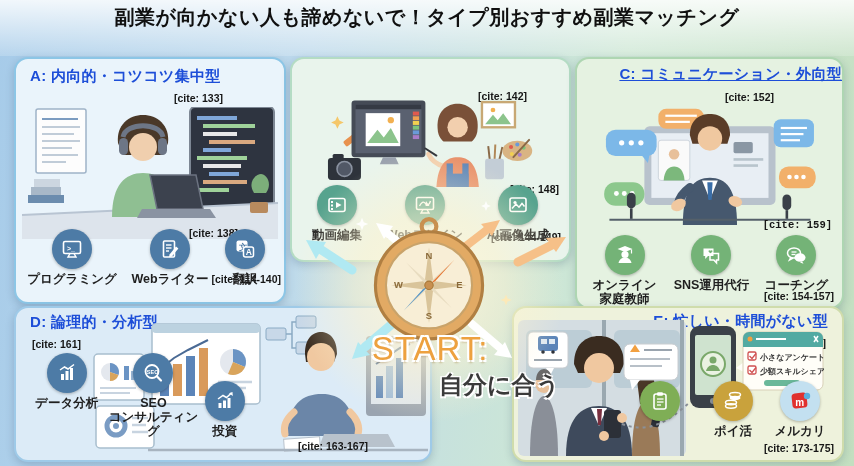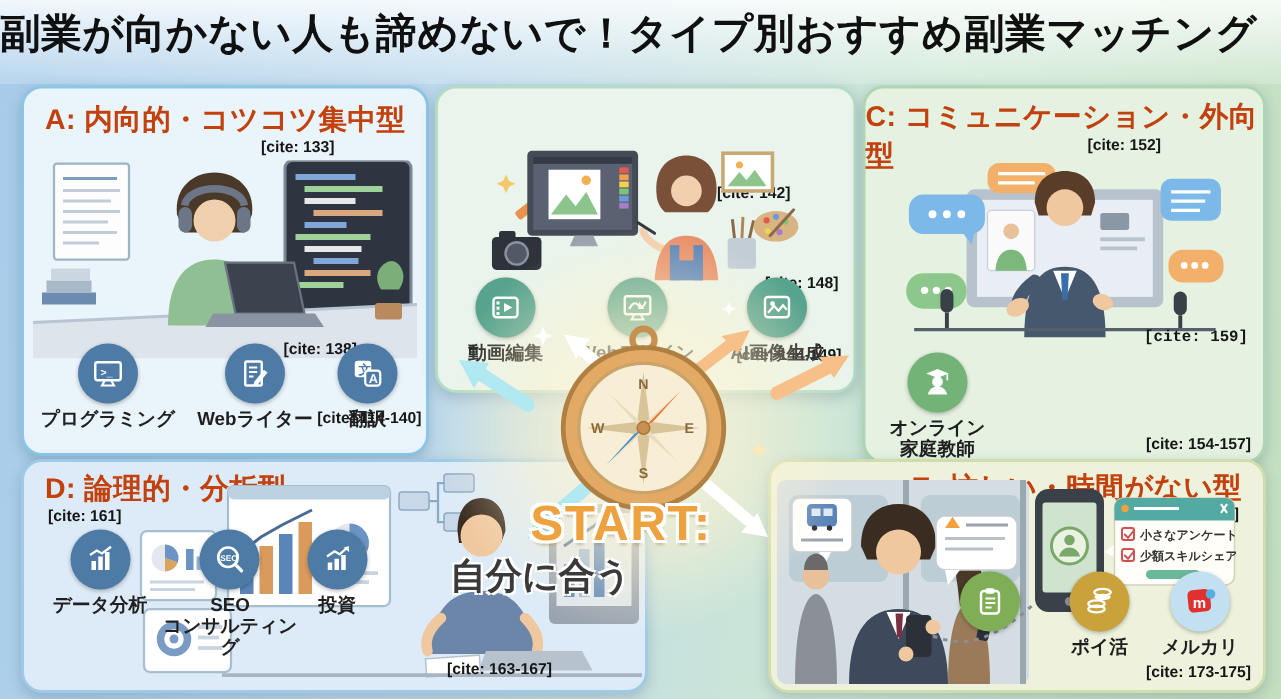--- a/index.html
+++ b/index.html
@@ -3,44 +3,44 @@
 <meta charset="utf-8">
 <style>
   html,body{margin:0;padding:0;}
   .stage{
     position:relative;width:854px;height:466px;overflow:hidden;
     font-family:"Liberation Sans","DejaVu Sans",sans-serif;
     background:linear-gradient(100deg,#a6cbe9 0%,#bdd9ec 34%,#cde7d4 68%,#c3dfc0 100%);
   }
   .header-strip{position:absolute;left:0;top:0;right:0;height:56px;
     background:linear-gradient(180deg,rgba(255,255,255,.85),rgba(255,255,255,.18));}
-  .main-title{position:absolute;left:0;top:4px;width:100%;text-align:left;
-    font-size:27px;font-weight:900;color:#101010;letter-spacing:.5px;}
+  .main-title{position:absolute;left:0;top:4px;width:100%;text-align:center;
+    font-size:20px;font-weight:900;color:#101010;letter-spacing:.5px;}
   .cite{position:absolute;font-size:10.5px;font-weight:700;color:#161616;white-space:nowrap;}
   .panel{position:absolute;border-radius:14px;border:2px solid;z-index:1;
     box-shadow:0 3px 9px rgba(30,60,90,.22);}
   .panel-a{left:14px;top:57px;width:268px;height:243px;background:#eaf4fb;border-color:#8cc6e6;}
   .panel-b{left:290px;top:57px;width:277px;height:201px;background:#e9f4ec;border-color:#b4dcc4;}
   .panel-c{left:575px;top:57px;width:265px;height:248px;background:#e5f2e1;border-color:#aed6b2;}
   .panel-d{left:14px;top:306px;width:414px;height:152px;background:#dcebf7;border-color:#9ecae8;}
   .panel-e{left:512px;top:306px;width:328px;height:152px;background:#eef2dc;border-color:#cfdcab;}
-  .panel-title{position:absolute;font-size:19px;font-weight:900;color:#c2410c;letter-spacing:.3px;}
+  .panel-title{position:absolute;font-size:15px;font-weight:900;color:#1d4ed8;letter-spacing:.3px;}
   .illus{position:absolute;}
   .jobs{position:absolute;display:flex;z-index:2;}
   .job{display:flex;flex-direction:column;align-items:center;}
   .job-icon{width:40px;height:40px;border-radius:50%;display:flex;align-items:center;
     justify-content:center;box-shadow:0 1px 3px rgba(0,0,0,.28);}
   .job-label{margin-top:3px;font-size:12.5px;font-weight:800;color:#1f1f1f;text-align:center;
     white-space:pre-line;line-height:1.12;}
   .decor{position:absolute;left:0;top:0;z-index:3;pointer-events:none;}
   .compass-wrap{position:absolute;left:366px;top:216px;width:126px;height:126px;z-index:4;}
-  .start-label{position:absolute;left:294px;top:330px;width:240px;text-align:center;z-index:5;
-    font-size:33px;font-weight:700;color:#eda13f;letter-spacing:1px;
+  .start-label{position:absolute;left:310px;top:330px;width:240px;text-align:center;z-index:5;
+    font-size:33px;font-weight:400;color:#eda13f;letter-spacing:1px;
     text-shadow:-2px -2px 0 #fff,2px -2px 0 #fff,-2px 2px 0 #fff,2px 2px 0 #fff,0 3px 2px rgba(150,100,30,.35);}
-  .center-sub{position:absolute;left:300px;width:260px;text-align:left;z-index:5;
+  .center-sub{position:absolute;left:300px;width:260px;text-align:right;z-index:5;
     font-size:24px;font-weight:900;color:#3a3a3a;line-height:1.1;
     text-shadow:-1.5px -1.5px 0 #fff,1.5px -1.5px 0 #fff,-1.5px 1.5px 0 #fff,1.5px 1.5px 0 #fff;}
   .sub1{top:372px;} .sub2{top:400px;}
   svg text{font-family:"Liberation Sans","DejaVu Sans",sans-serif;}
 </style>
 </head>
 <body>
 
 <div class="stage">
 
@@ -136,21 +136,21 @@
             <text x="12.8" y="18.3" font-size="8.5" font-weight="bold" fill="#fff">A</text>
           </svg>
         </div>
         <div class="job-label">翻訳</div>
       </div>
     </div>
     <div class="cite" style="right:3px;bottom:17px;">[cite: 114-140]</div>
   </div>
 
   <div class="panel panel-b">
-    <div class="cite" style="right:42px;top:31px;margin-top:33px;">[cite: 142]</div>
+    <div class="cite" style="right:42px;top:31px;">[cite: 142]</div>
 
     <svg class="illus" style="left:6px;top:40px;" width="265" height="88" viewBox="0 0 265 112">
       <path d="M14 22l2.5 5.5 5.5 2.5-5.5 2.5-2.5 5.5-2.5-5.5-5.5-2.5 5.5-2.5z" fill="#f5c76a"></path>
       <g transform="rotate(-38 36 48)">
         <rect x="20" y="44" width="32" height="8" rx="2" fill="#e8924e"></rect>
         <polygon points="52,44 61,48 52,52" fill="#f2d3ae"></polygon>
       </g>
       <g>
         <rect x="32" y="2" width="94" height="72" rx="4" fill="#454b56"></rect>
         <rect x="37" y="7" width="84" height="62" fill="#5a6170"></rect>
@@ -237,21 +237,21 @@
             <path d="M6 15.5l4-4.5 3 3.2 3-3.7 2.5 3" fill="none" stroke="#fff" stroke-width="1.5"></path>
           </svg>
         </div>
         <div class="job-label">AI画像生成</div>
       </div>
     </div>
     <div class="cite" style="right:8px;top:172px;">[cite: 144-149]</div>
   </div>
 
   <div class="panel panel-c">
-    <div class="panel-title" style="left:0;top:6px;width:100%;text-align:left;">C: コミュニケーション・外向型</div>
+    <div class="panel-title" style="left:0;top:6px;width:100%;text-align:right;text-decoration:underline;">C: コミュニケーション・外向型</div>
     <div class="cite" style="right:68px;top:32px;">[cite: 152]</div>
 
     <svg class="illus" style="left:10px;top:48px;" width="245" height="118" viewBox="0 0 245 135">
       <g>
         <rect x="48" y="22" width="150" height="90" rx="6" fill="#b8c2cc"></rect>
         <rect x="56" y="30" width="134" height="74" fill="#e8eef4"></rect>
         <rect x="64" y="38" width="36" height="46" rx="3" fill="#fafafa" stroke="#c8d0d8"></rect>
         <circle cx="82" cy="54" r="6" fill="#e8c09a"></circle>
         <path d="M70 84c1-12 6-16 12-16s11 4 12 16z" fill="#7cb87c"></path>
         <rect x="150" y="40" width="22" height="13" rx="2" fill="#8a97a4"></rect>
@@ -314,20 +314,43 @@
         <div class="job-icon" style="background:#74b377;">
           <svg width="24" height="24" viewBox="0 0 24 24">
             <circle cx="12" cy="11.5" r="3.6" fill="#fff"></circle>
             <path d="M5.5 20c1-3.8 3.6-5.4 6.5-5.4s5.5 1.6 6.5 5.4z" fill="#fff"></path>
             <polygon points="12,3 19.5,6 12,9 4.5,6" fill="#fff"></polygon>
             <line x1="18.5" y1="6.5" x2="18.5" y2="10.5" stroke="#fff" stroke-width="1.2"></line>
           </svg>
         </div>
         <div class="job-label">オンライン
 家庭教師</div>
+      </div>
+      <div class="job" style="width:96px;">
+        <div class="job-icon" style="background:#74b377;">
+          <svg width="24" height="24" viewBox="0 0 24 24">
+            <path d="M4.5 5.5h10v7.5H9l-2.8 3v-3H4.5z" fill="#fff"></path>
+            <path d="M11 10.5h8.5v6.5h-2v2.8l-2.7-2.8H11z" fill="none" stroke="#fff" stroke-width="1.5"></path>
+            <path d="M9.5 7.8c.5-.9 1.7-.8 2 0 .3-.8 1.5-.9 2 0 .3.8-1 1.8-2 2.4-1-.6-2.3-1.6-2-2.4z" fill="#74b377"></path>
+          </svg>
+        </div>
+        <div class="job-label">SNS運用代行</div>
+      </div>
+      <div class="job" style="width:76px;">
+        <div class="job-icon" style="background:#74b377;">
+          <svg width="24" height="24" viewBox="0 0 24 24">
+            <ellipse cx="10" cy="10" rx="6.5" ry="5" fill="none" stroke="#fff" stroke-width="1.5"></ellipse>
+            <path d="M7 14l-1.5 3 3.5-1.8" fill="none" stroke="#fff" stroke-width="1.5"></path>
+            <line x1="7.5" y1="9" x2="12.5" y2="9" stroke="#fff" stroke-width="1.3"></line>
+            <line x1="7.5" y1="11.5" x2="11.5" y2="11.5" stroke="#fff" stroke-width="1.3"></line>
+            <ellipse cx="16" cy="14.5" rx="5.5" ry="4.3" fill="#fff"></ellipse>
+            <path d="M18 18.3l1.5 2.5-3.5-1.4" fill="#fff"></path>
+          </svg>
+        </div>
+        <div class="job-label">コーチング</div>
       </div>
     </div>
     <div class="cite" style="right:8px;bottom:5px;">[cite: 154-157]</div>
   </div>
 
   <div class="panel panel-d">
     <div class="panel-title" style="left:14px;top:5px;">D: 論理的・分析型</div>
     <div class="cite" style="left:16px;top:30px;">[cite: 161]</div>
 
     <svg class="illus" style="left:72px;top:6px;" width="340" height="140" viewBox="0 0 340 140">
@@ -405,21 +428,21 @@
         <div class="job-icon" style="background:#4d7ba6;">
           <svg width="24" height="24" viewBox="0 0 24 24">
             <circle cx="11" cy="10.5" r="6.5" fill="none" stroke="#fff" stroke-width="1.8"></circle>
             <line x1="15.8" y1="15.3" x2="20" y2="19.5" stroke="#fff" stroke-width="2.2" stroke-linecap="round"></line>
             <text x="5.8" y="12.8" font-size="5.5" font-weight="bold" fill="#fff">SEO</text>
           </svg>
         </div>
         <div class="job-label">SEO
 コンサルティング</div>
       </div>
-      <div class="job" style="width:44px;">
+      <div class="job" style="width:44px;justify-content:flex-end;">
         <div class="job-icon" style="background:#4d7ba6;">
           <svg width="24" height="24" viewBox="0 0 24 24">
             <rect x="5.5" y="14" width="3" height="5" fill="#fff"></rect>
             <rect x="10" y="11.5" width="3" height="7.5" fill="#fff"></rect>
             <rect x="14.5" y="9" width="3" height="10" fill="#fff"></rect>
             <polyline points="5,10 10,6.5 13.5,8.5 18.5,4" fill="none" stroke="#fff" stroke-width="1.5"></polyline>
             <polygon points="19.5,3 19.8,7 16,4.2" fill="#fff"></polygon>
           </svg>
         </div>
         <div class="job-label">投資</div>

